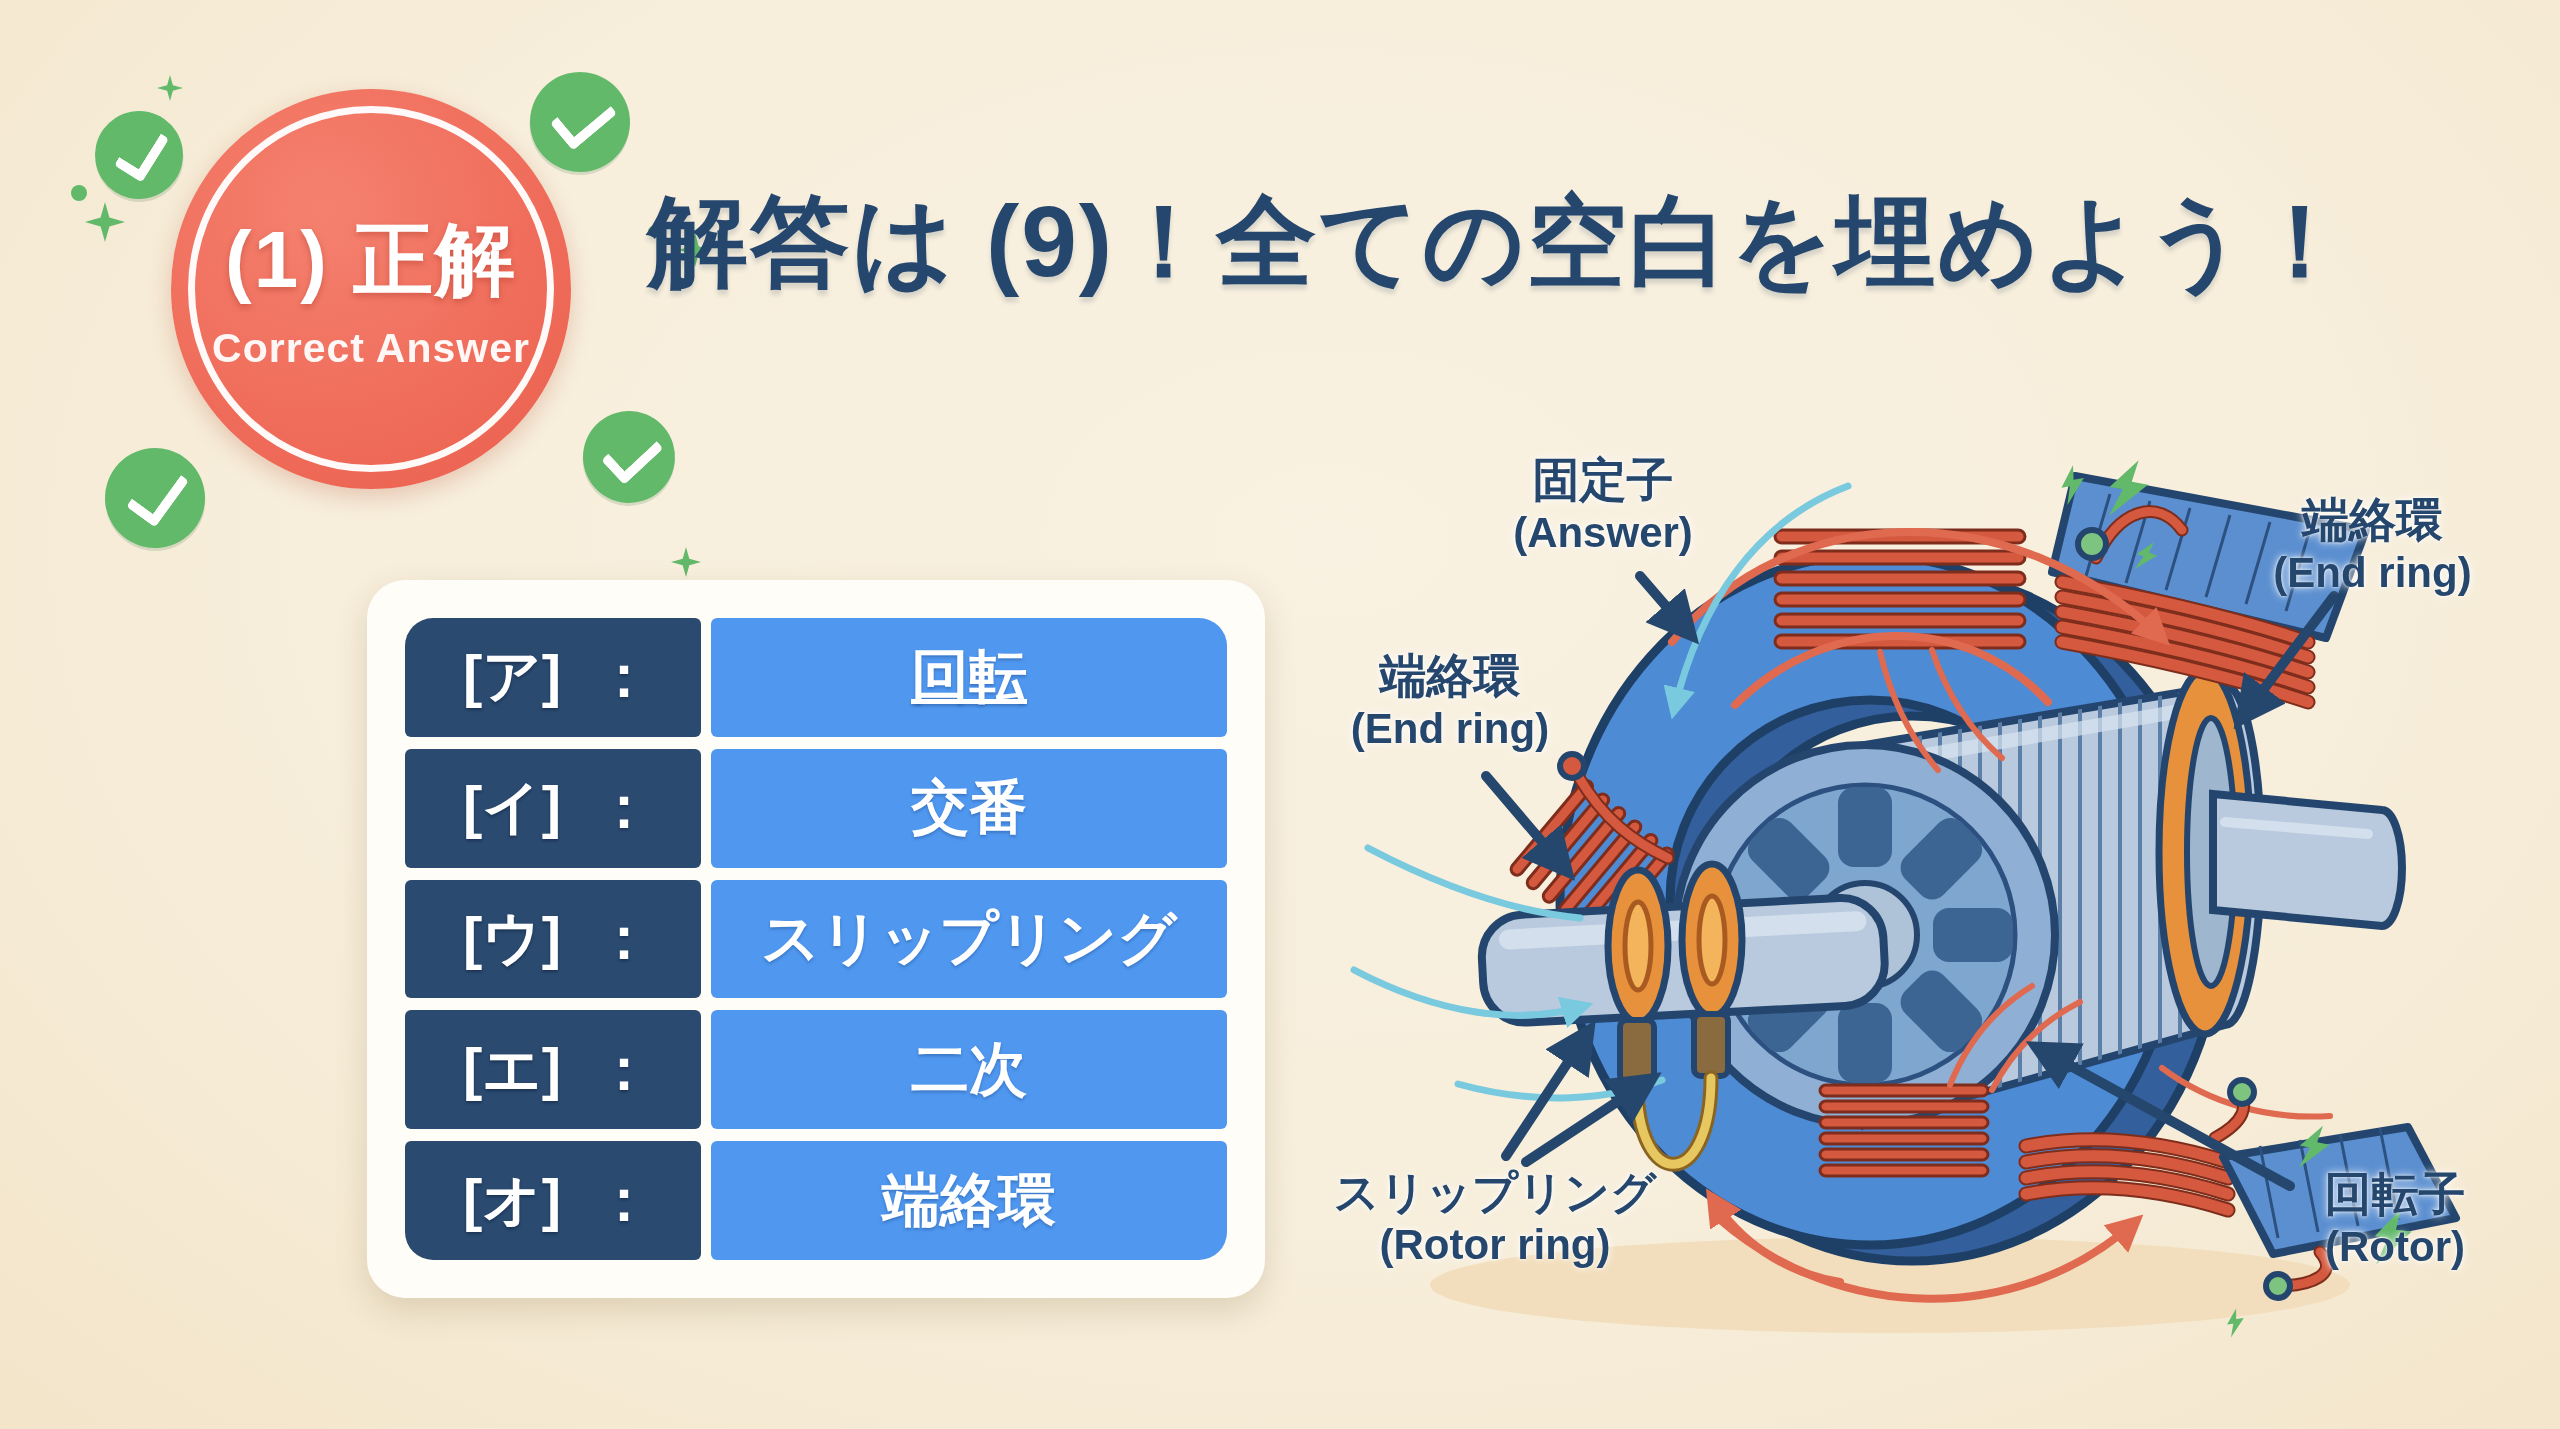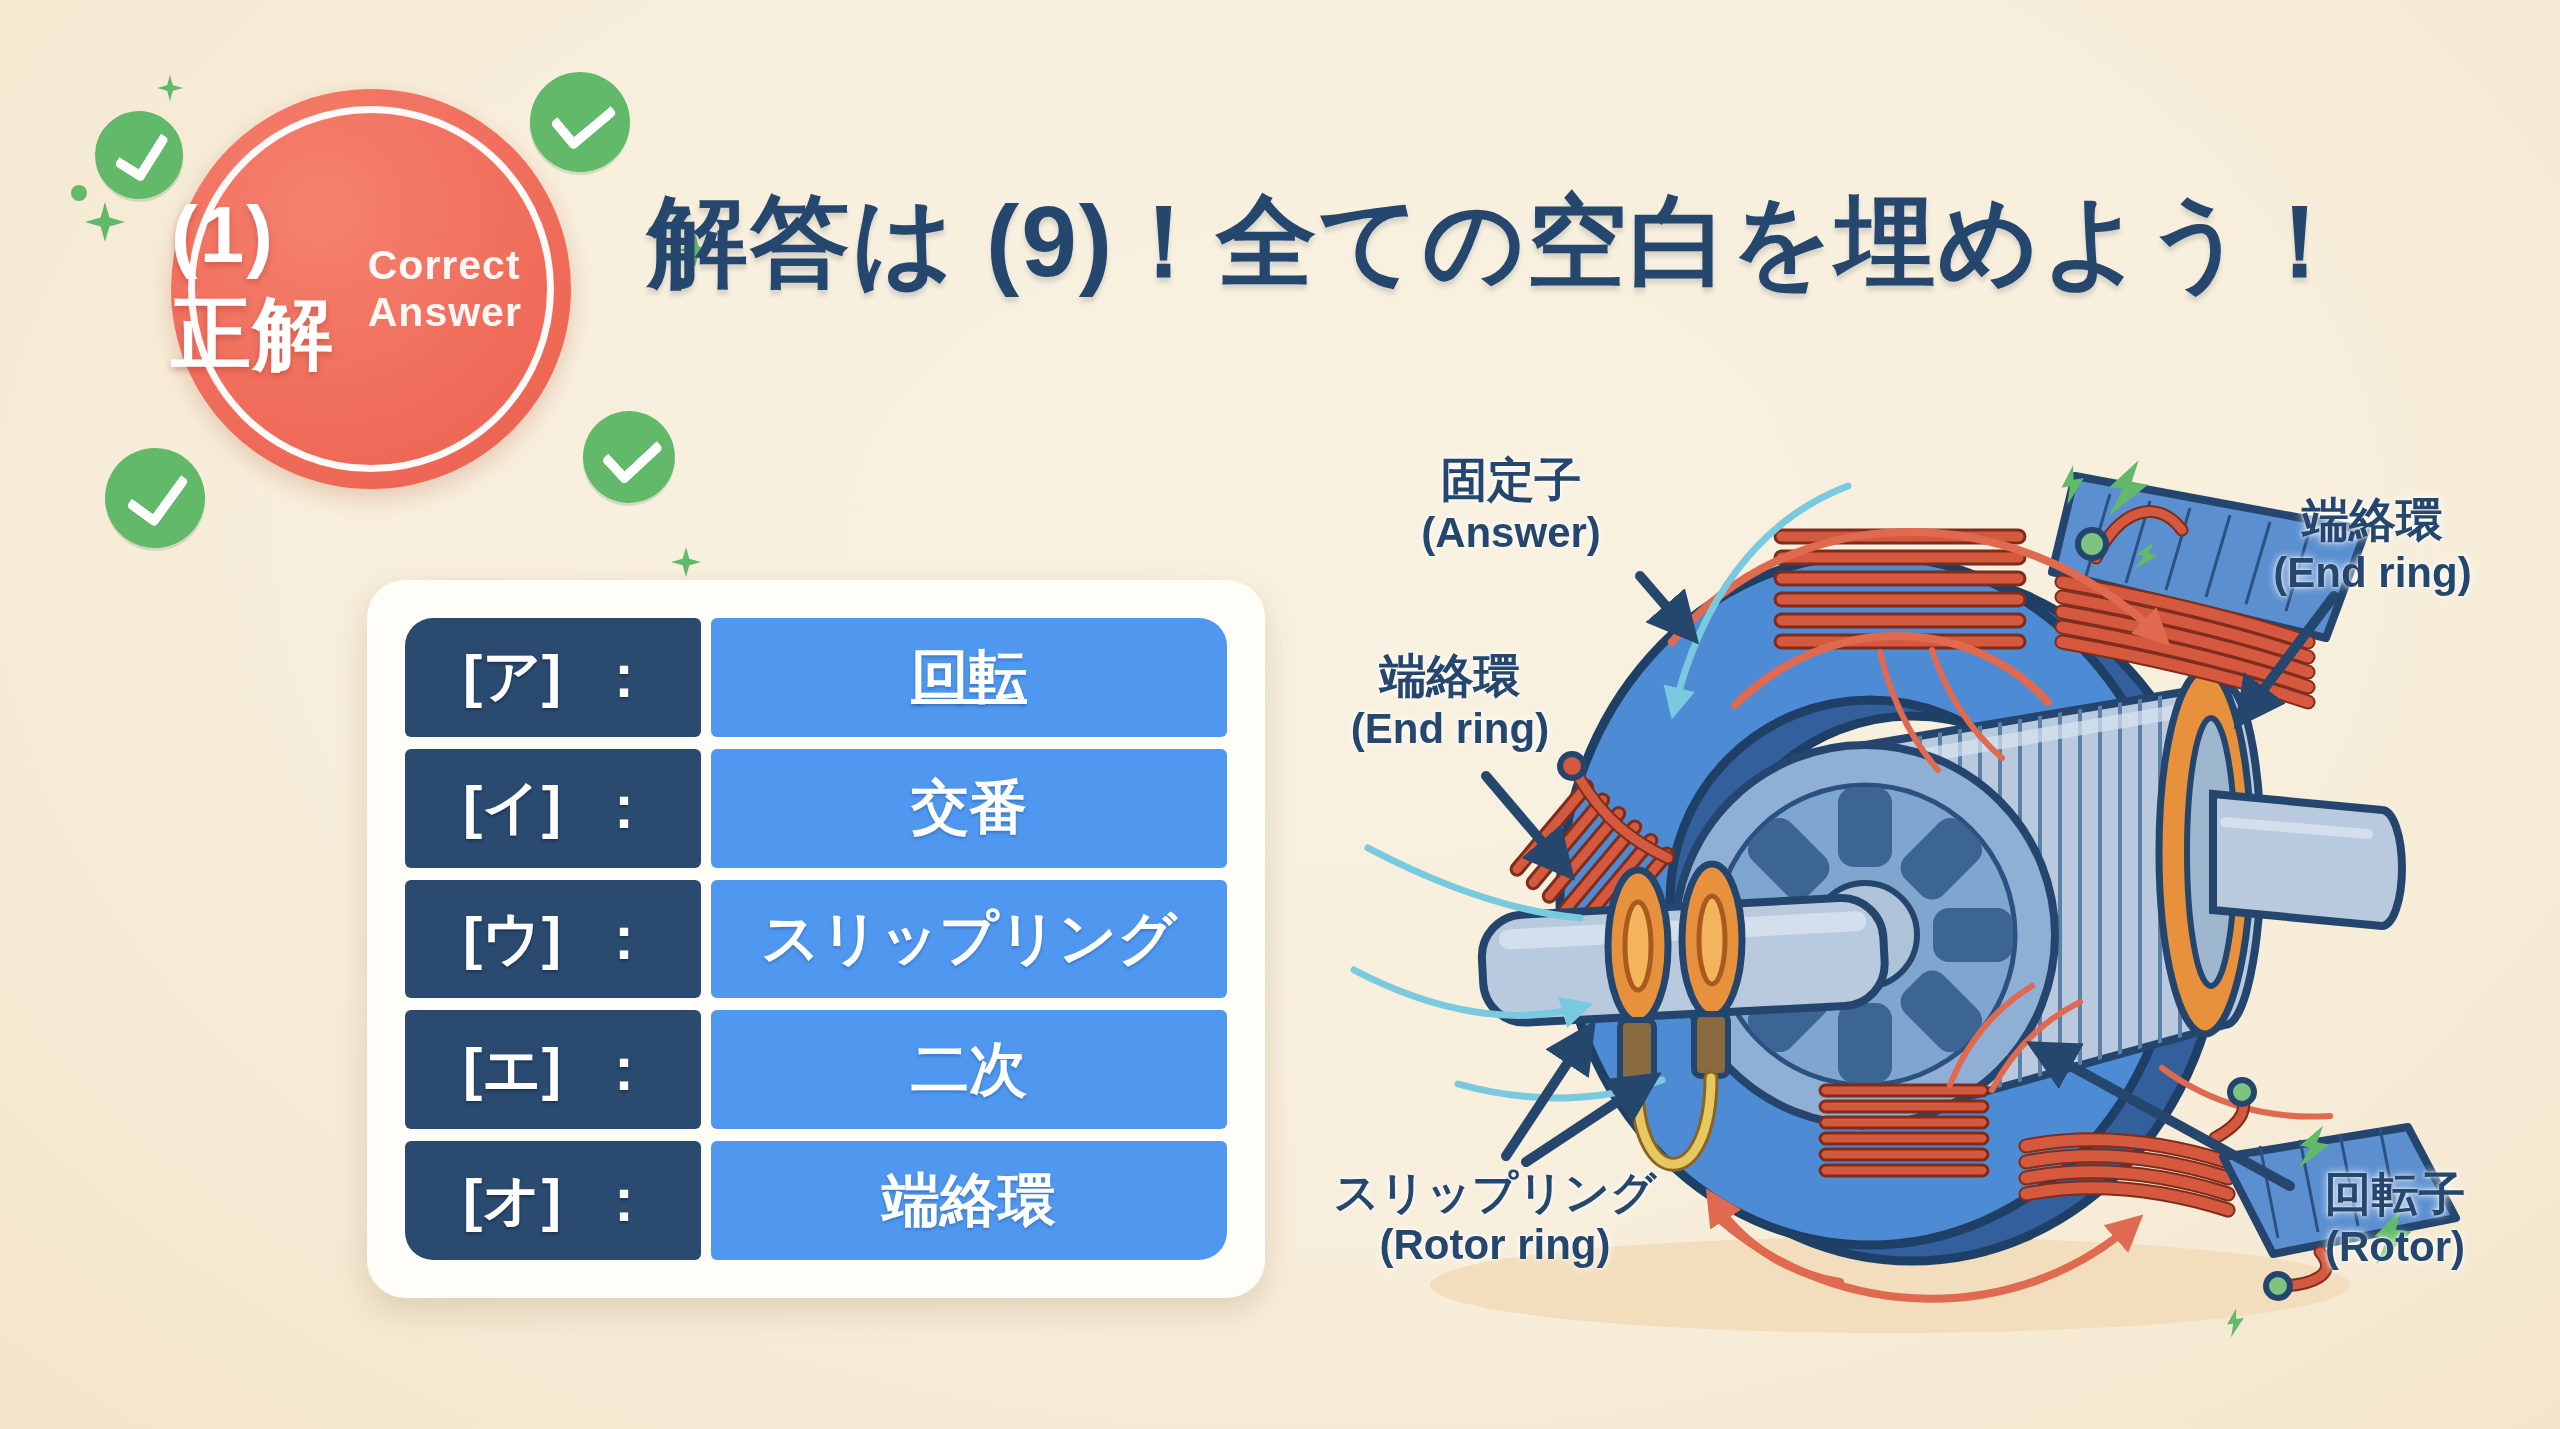--- a/index.html
+++ b/index.html
@@ -9,21 +9,21 @@
   }
   .stage{
     position:relative;width:2560px;height:1429px;
     background:radial-gradient(ellipse at 52% 38%, #f9f1e1 0%, var(--bg) 55%, #f3e5ca 100%);
   }
 
   
   .badge{
     position:absolute;left:171px;top:89px;width:400px;height:400px;border-radius:50%;
     background:radial-gradient(circle at 38% 30%, #f5816f 0%, var(--badge-red) 65%, #ea5f4e 100%);
-    display:flex;align-items:center;justify-content:center;gap:10px;
+    display:flex;flex-direction:column;align-items:center;justify-content:center;gap:10px;
     box-shadow:0 8px 22px rgba(180,80,55,.25);
   }
   .badge::before{content:"";position:absolute;inset:17px;border:7px solid #ffffff;border-radius:50%;opacity:.96;}
   .badge-jp{color:#fff;font-size:80px;font-weight:800;letter-spacing:2px;text-shadow:0 3px 6px rgba(150,40,25,.35);}
   .badge-en{color:#fff;font-size:41px;font-weight:700;opacity:.95;letter-spacing:1px;}
 
   .check{position:absolute;border-radius:50%;background:var(--check-green);box-shadow:0 3px 0 rgba(60,120,70,.18);}
   .check::after{
     content:"";position:absolute;left:24%;top:28%;width:48%;height:26%;
     border-left:10px solid #fff;border-bottom:10px solid #fff;border-radius:5px;
@@ -324,21 +324,21 @@
     <g>
       <path class="nav-arrow" d="M320 196 L370 254" marker-end="url(#ahn)"></path>
       <path class="nav-arrow" d="M1014 216 L922 338" marker-end="url(#ahn)"></path>
       <path class="nav-arrow" d="M166 396 L246 490" marker-end="url(#ahn)"></path>
       <path class="nav-arrow" d="M186 776 L268 652" marker-end="url(#ahn)"></path>
       <path class="nav-arrow" d="M206 782 L330 700" marker-end="url(#ahn)"></path>
       <path class="nav-arrow" d="M970 806 L718 668" marker-end="url(#ahn)"></path>
     </g>
   </svg>
 
-  <div class="dlabel" style="left:1356px;top:452px;width:310px">
+  <div class="dlabel" style="left:1448px;top:452px;width:310px">
     <span class="jp">固定子</span>
     <span class="en">(Answer)</span>
   </div>
   <div class="dlabel" style="left:2205px;top:492px;width:335px">
     <span class="jp">端絡環</span>
     <span class="en">(End ring)</span>
   </div>
   <div class="dlabel" style="left:1285px;top:648px;width:330px">
     <span class="jp">端絡環</span>
     <span class="en">(End ring)</span>

